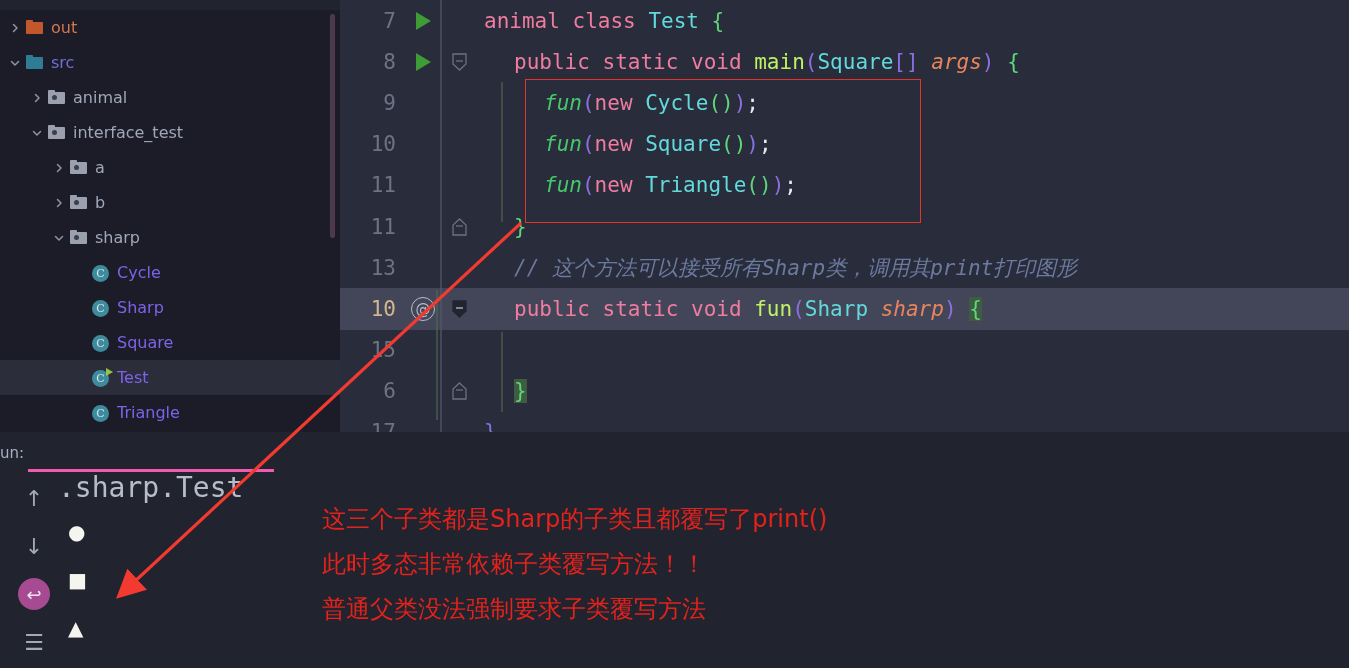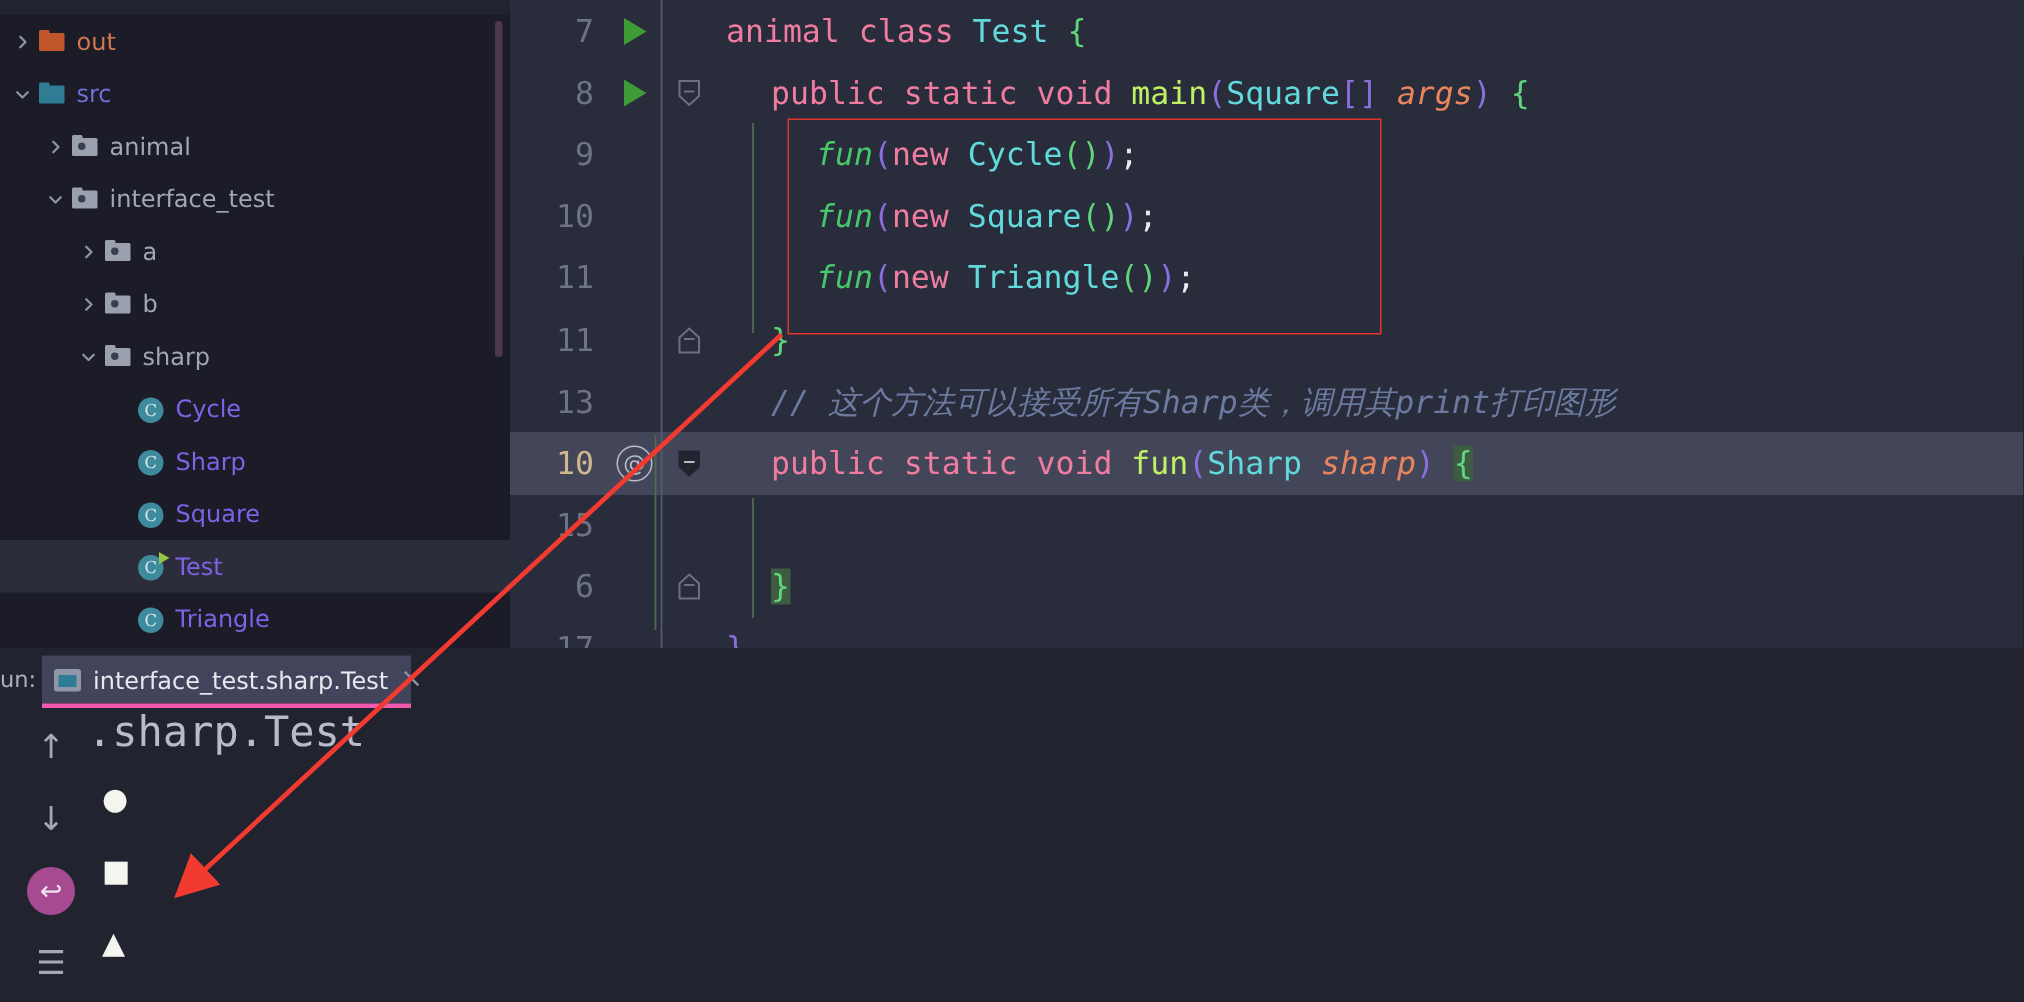--- a/index.html
+++ b/index.html
@@ -479,25 +479,20 @@
     </svg>
     <div id="red-box"></div>
   </div>
 
   <div id="left-strip"></div>
 
   <div id="run-panel"></div>
 
   <div id="run-label">un:</div>
 
-  <div id="run-tab">
-    <span class="tabicon"></span>
-    <span class="tablabel">interface_test.sharp.Test</span>
-    <span class="tabclose">×</span>
-  </div>
   <div id="run-tab-underline"></div>
 
   <div id="run-toolbar">
       <div class="rt-icon">
         <span>↑</span>
       </div>
       <div class="rt-icon">
         <span>↓</span>
       </div>
       <div class="rt-icon">
@@ -510,20 +505,25 @@
     </div>
 
   <div id="console">.sharp.Test</div>
 
   <div id="out-shapes">
       <div>●</div>
       <div>■</div>
       <div>▲</div>
     </div>
 
+  <div id="annotations" style="color: rgb(226, 35, 28);">
+      <div>这三个子类都是Sharp的子类且都覆写了print()</div>
+      <div>此时多态非常依赖子类覆写方法！！</div>
+      <div>普通父类没法强制要求子类覆写方法</div>
+    </div>
 
   <svg id="arrow-svg">
     <defs>
       <marker id="ahead" markerWidth="9" markerHeight="9" refX="2.2" refY="4.5" orient="auto">
         <polygon points="0,0 9,4.5 0,9" fill="#f33a30"></polygon>
       </marker>
     </defs>
     <line x1="521" y1="223" x2="132" y2="584" stroke="#f33a30" stroke-width="3.2" marker-end="url(#ahead)"></line>
   </svg>
 

